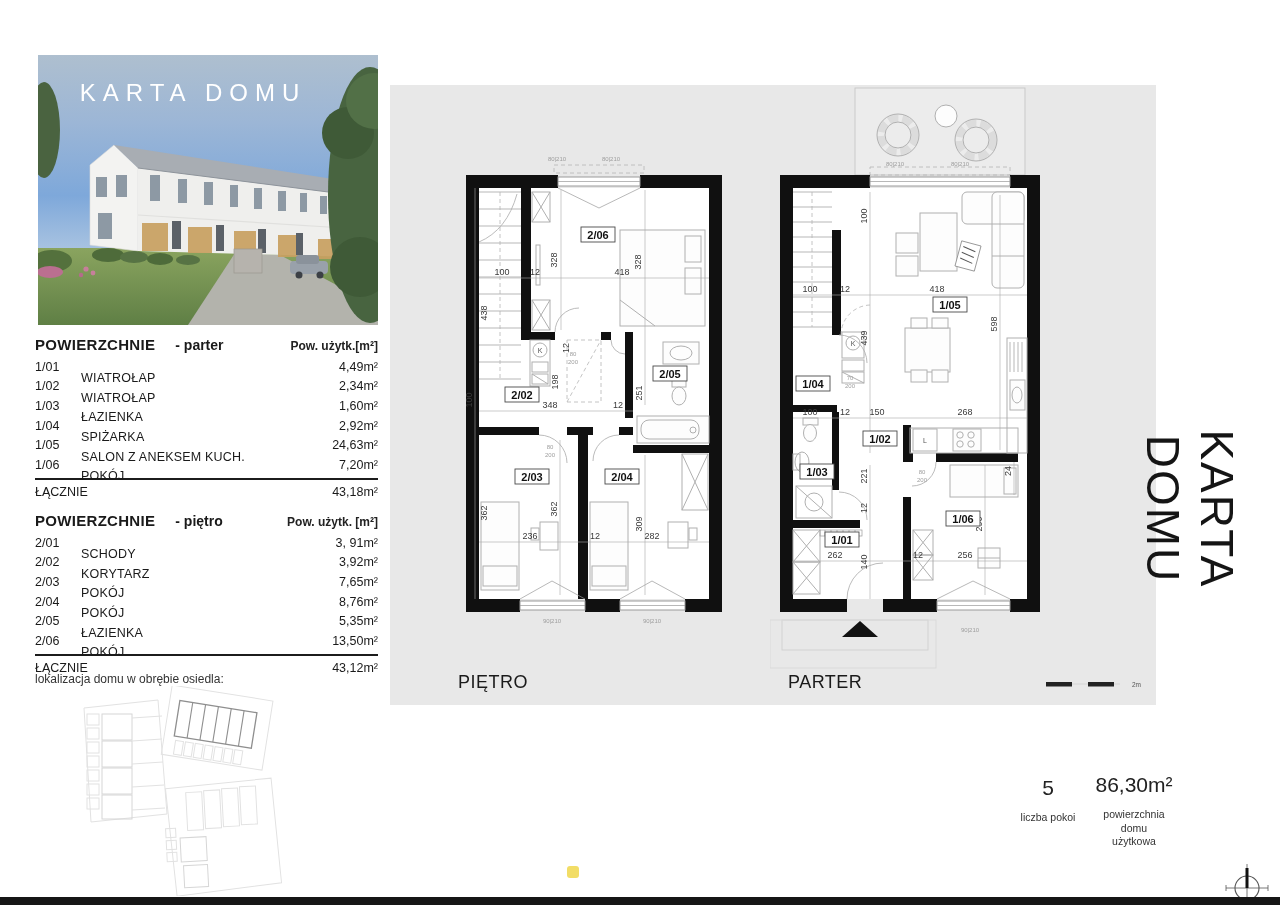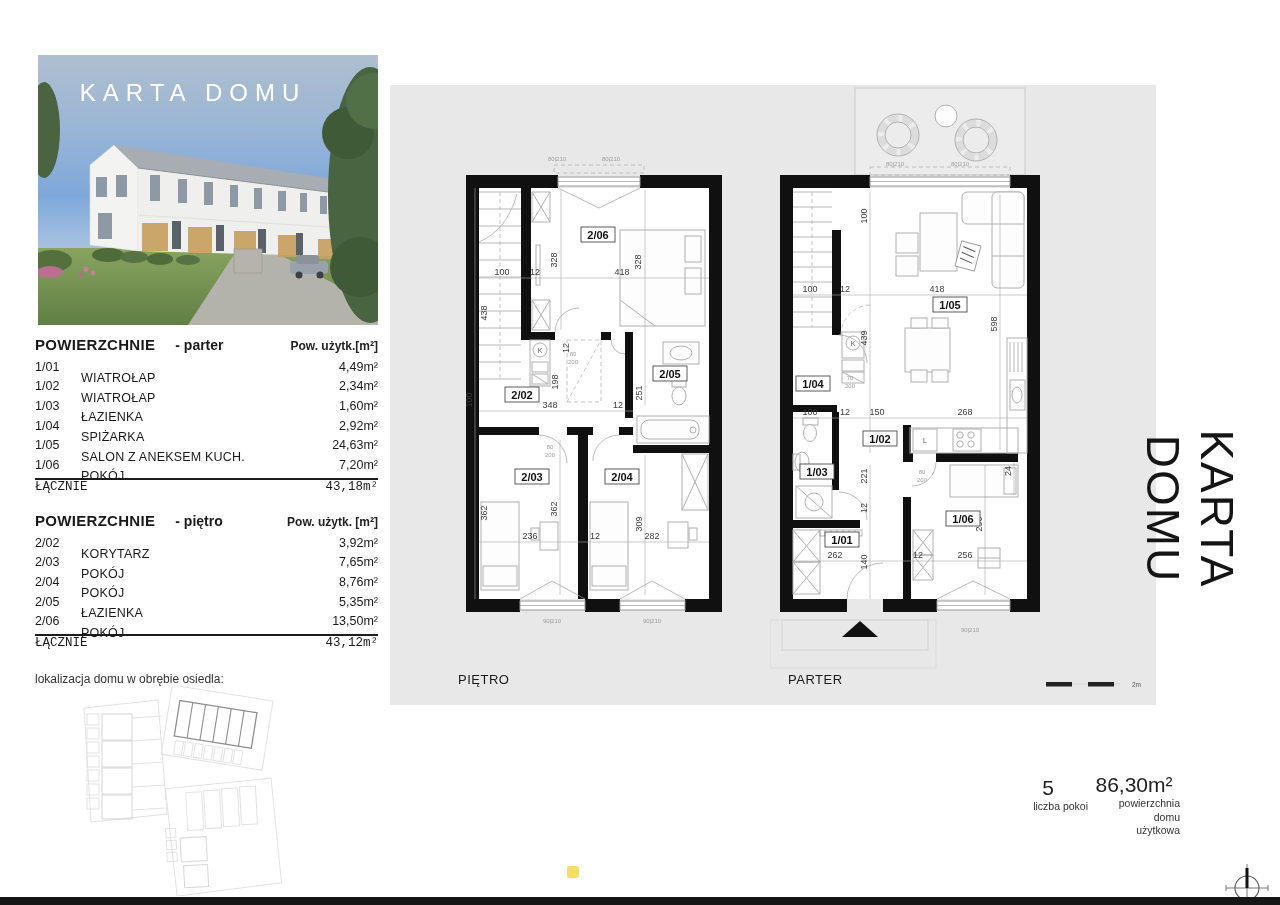--- a/index.html
+++ b/index.html
@@ -10,26 +10,26 @@
   
   .area-table{position:absolute;left:35px;width:343px;}
   .t-head{display:flex;align-items:baseline;margin-bottom:4px;justify-content:flex-end;}
   .t-title{font-size:15px;font-weight:bold;letter-spacing:.3px;}
   .t-sub{font-size:14px;font-weight:bold;margin-left:20px;}
   .t-unit{margin-left:auto;font-size:12px;font-weight:bold;color:#222;}
   .t-row{display:flex;font-size:12.5px;height:19.6px;align-items:center;}
   .c-id{width:46px;}
   .c-name{flex:1;letter-spacing:.2px;margin-top:23px;}
   .t-total{display:flex;justify-content:space-between;border-top:2px solid #1c1c1c;
-           margin-top:3px;font-size:12.5px;height:20px;font-family:Liberation Mono, monospace;}
+           margin-top:3px;padding-top:5px;font-size:12.5px;height:20px;}
   .loc-caption{position:absolute;left:35px;top:672px;font-size:12px;color:#333;}
 
   
   .plans-panel{left:390px;top:85px;width:766px;height:620px;background:#e8e8e8;}
-  .plan-label{position:absolute;font-size:13px;color:#1a1a1a;letter-spacing:.5px;}
+  .plan-label{position:absolute;font-size:18px;color:#1a1a1a;letter-spacing:.5px;}
 
   
   .wall{fill:#101010;}
   .furn{fill:none;stroke:#b0b0b0;stroke-width:1;}
   .furnf{fill:#fdfdfd;stroke:#b0b0b0;stroke-width:1;}
   .win{fill:#ffffff;stroke:#9a9a9a;stroke-width:1;}
   .thin{stroke:#9a9a9a;stroke-width:.7;fill:none;}
   .dimline{stroke:#a8a8a8;stroke-width:.6;}
   .dash{stroke:#b5b5b5;stroke-width:.8;stroke-dasharray:4 3;fill:none;}
   .arc{fill:none;stroke:#b3b3b3;stroke-width:.9;}
@@ -39,21 +39,21 @@
   .rlabel text{font-size:11px;font-weight:bold;fill:#111;text-anchor:middle;}
   .appl{font-size:7px;fill:#555;text-anchor:middle;}
 
   
   .side-title{position:absolute;left:1035px;top:455px;width:310px;text-align:center;
               font-size:46px;letter-spacing:2px;color:#151515;transform:rotate(90deg);}
 
   
   .sum-block{position:absolute;text-align:center;}
   .sum-num{font-size:21px;color:#222;}
-  .sum-cap{font-size:10.5px;color:#333;margin-top:0;white-space:pre-line;line-height:1.3;text-align:right;}
+  .sum-cap{font-size:10.5px;color:#333;margin-top:11px;white-space:pre-line;line-height:1.3;}
 
   .yellow-dot{left:567px;top:866px;width:12px;height:12px;border-radius:3px;background:#f2dd66;}
   .bottom-bar{left:0;top:897px;width:1280px;height:8px;background:#161616;}
 
   
   .sp-light{fill:none;stroke:#e2e2e2;stroke-width:1;}
   .sp-mid{fill:none;stroke:#d6d6d6;stroke-width:1;}
   .sp-dark{fill:#fff;stroke:#8f8f8f;stroke-width:1.3;}
 </style>
 </head>
@@ -178,20 +178,25 @@
     <span>43,18m²</span>
   </div>
 </div>
 
 <div class="area-table" style="top:512px">
   <div class="t-head">
     <span class="t-title">POWIERZCHNIE</span>
     <span class="t-sub">- piętro</span>
     <span class="t-unit">Pow. użytk. [m²]</span>
   </div>
+  <div class="t-row">
+      <span class="c-id">2/01</span>
+      <span class="c-name">SCHODY</span>
+      <span class="c-area">3, 91m²</span>
+    </div>
   <div class="t-row">
       <span class="c-id">2/02</span>
       <span class="c-name">KORYTARZ</span>
       <span class="c-area">3,92m²</span>
     </div>
   <div class="t-row">
       <span class="c-id">2/03</span>
       <span class="c-name">POKÓJ</span>
       <span class="c-area">7,65m²</span>
     </div>

